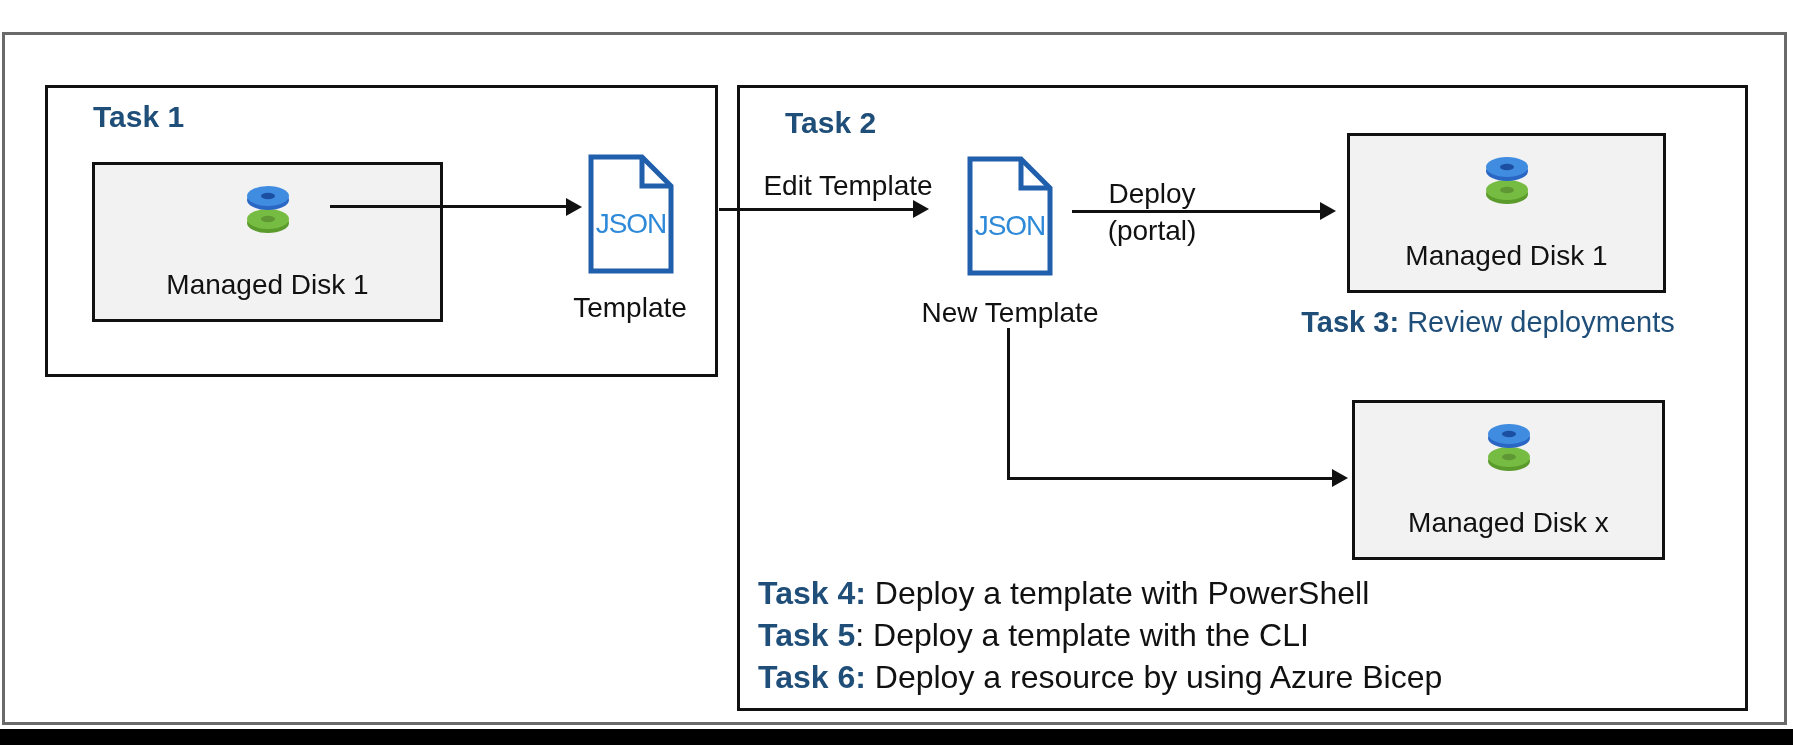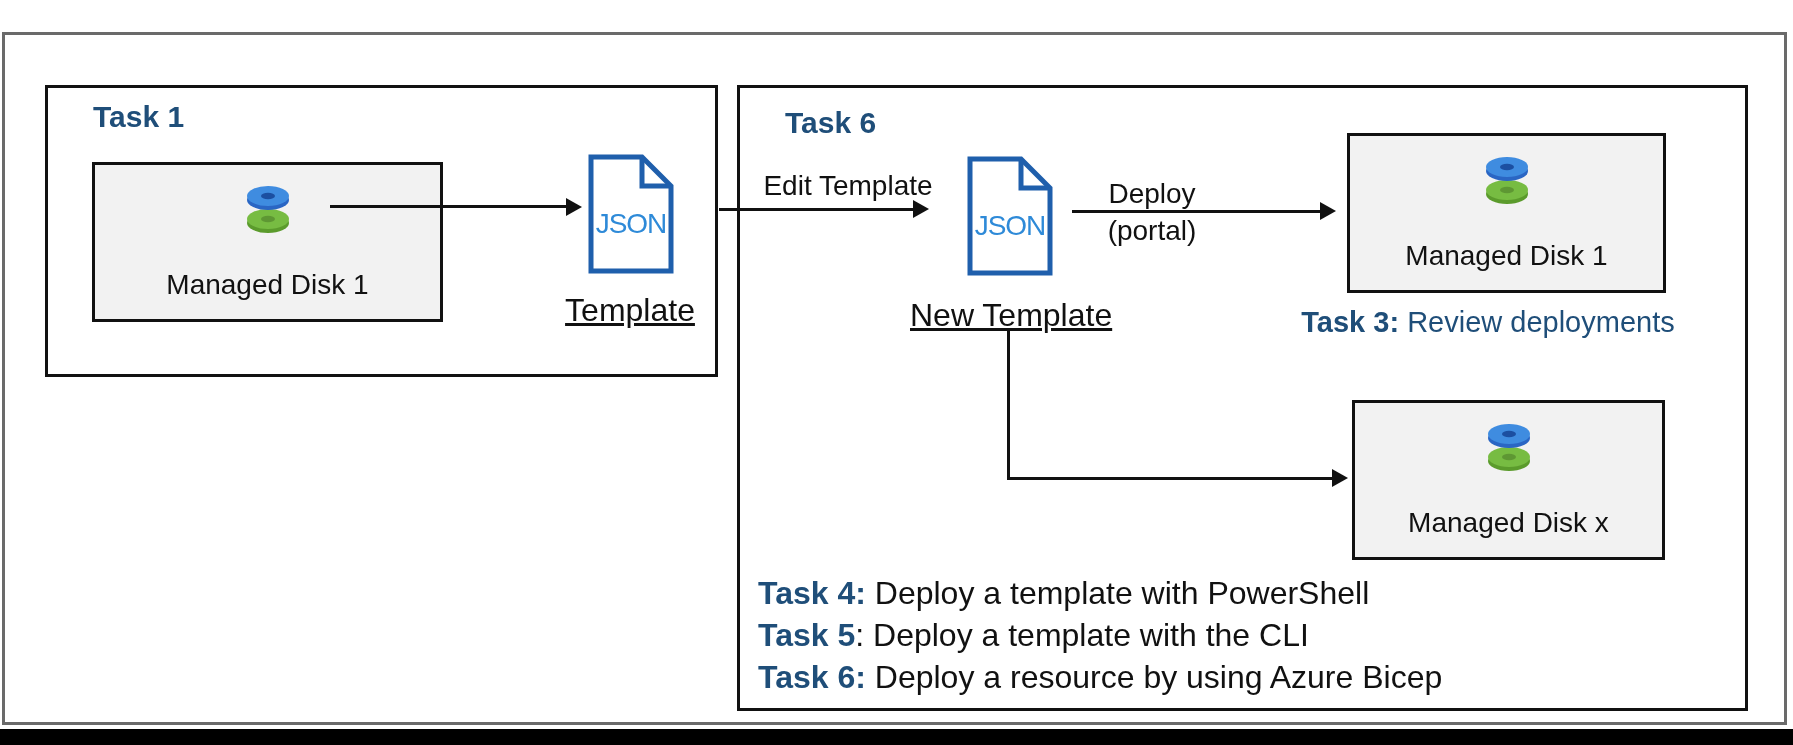--- a/index.html
+++ b/index.html
@@ -26,21 +26,21 @@
   
   .disk-box{background:var(--box-fill);border:3px solid var(--ink);box-sizing:border-box;}
   .disk-box .disk-icon-wrap{position:absolute;left:50%;top:18px;transform:translateX(-50%);}
   .disk-box .disk-label{position:absolute;left:0;right:0;top:104px;text-align:center;font-size:28px;color:var(--ink);white-space:nowrap;}
   
   .hline{background:var(--ink);height:3px;}
   .vline{background:var(--ink);width:3px;}
   .arrow-head{width:0;height:0;border-top:9px solid transparent;border-bottom:9px solid transparent;border-left:16px solid var(--ink);}
   
   .flabel{font-size:28px;color:var(--ink);text-align:center;white-space:nowrap;}
-  .doc-caption{font-size:32px;color:var(--ink);text-align:center;white-space:nowrap;text-decoration:underline;}
+  .doc-caption{font-size:28px;color:var(--ink);text-align:center;white-space:nowrap;}
   
   .task3-line{font-size:29px;color:var(--heading-blue);text-align:center;white-space:nowrap;}
   .task-prefix{font-weight:bold;color:var(--heading-blue);text-align:center;}
   .task-list{font-size:32px;line-height:42px;color:var(--ink);white-space:nowrap;}
   
   .doc-json-text{fill:var(--doc-text);font-family:"Liberation Sans","DejaVu Sans",sans-serif;font-size:28px;letter-spacing:-1px;}
   .bottom-bar{left:0;top:729px;width:1793px;height:16px;background:#000000;}
 </style>
 </head>
 <body>
@@ -73,21 +73,21 @@
   <div class="abs" style="left:587px;top:153px;">
     <svg width="88" height="122" viewBox="0 0 88 122">
       <path d="M4 4 H55 L84 33 V118 H4 Z" fill="#ffffff" stroke="#1F5FAC" stroke-width="5"></path>
       <path d="M55 4 V33 H84" fill="none" stroke="#1F5FAC" stroke-width="5"></path>
       <text x="44" y="80" text-anchor="middle" class="doc-json-text">JSON</text>
     </svg>
   </div>
   <div class="abs doc-caption" style="left:540px;width:180px;top:292px;">Template</div>
 
   <div class="abs panel" style="left:737px;top:85px;width:1011px;height:626px;"></div>
-  <div class="abs panel-title" style="left:785px;top:106px;">Task 6</div>
+  <div class="abs panel-title" style="left:785px;top:106px;">Task 2</div>
 
   <div class="abs flabel" style="left:742px;width:212px;top:170px;">Edit Template</div>
   <div class="abs hline" style="left:719px;top:208px;width:196px;z-index:3;"></div>
   <div class="abs arrow-head" style="left:913px;top:200px;z-index:3;"></div>
 
   <div class="abs" style="left:966px;top:155px;">
     <svg width="88" height="122" viewBox="0 0 88 122">
       <path d="M4 4 H55 L84 33 V118 H4 Z" fill="#ffffff" stroke="#1F5FAC" stroke-width="5"></path>
       <path d="M55 4 V33 H84" fill="none" stroke="#1F5FAC" stroke-width="5"></path>
       <text x="44" y="80" text-anchor="middle" class="doc-json-text">JSON</text>

